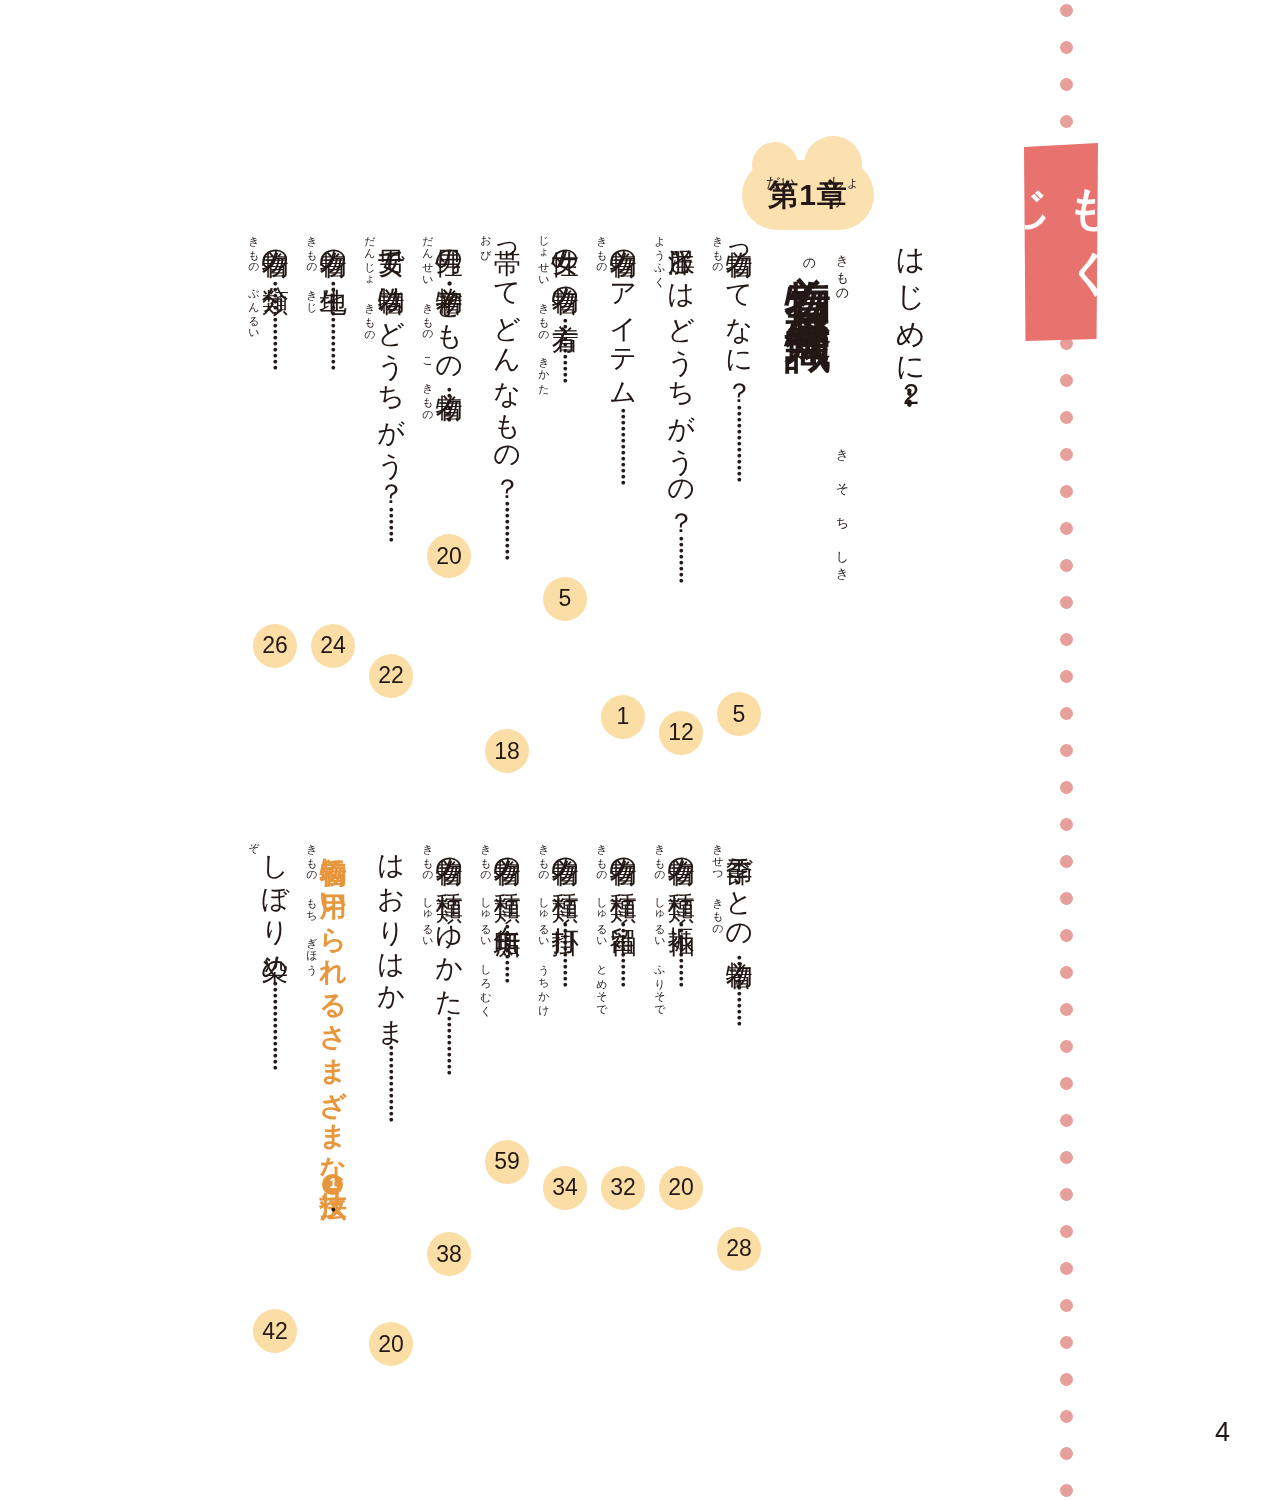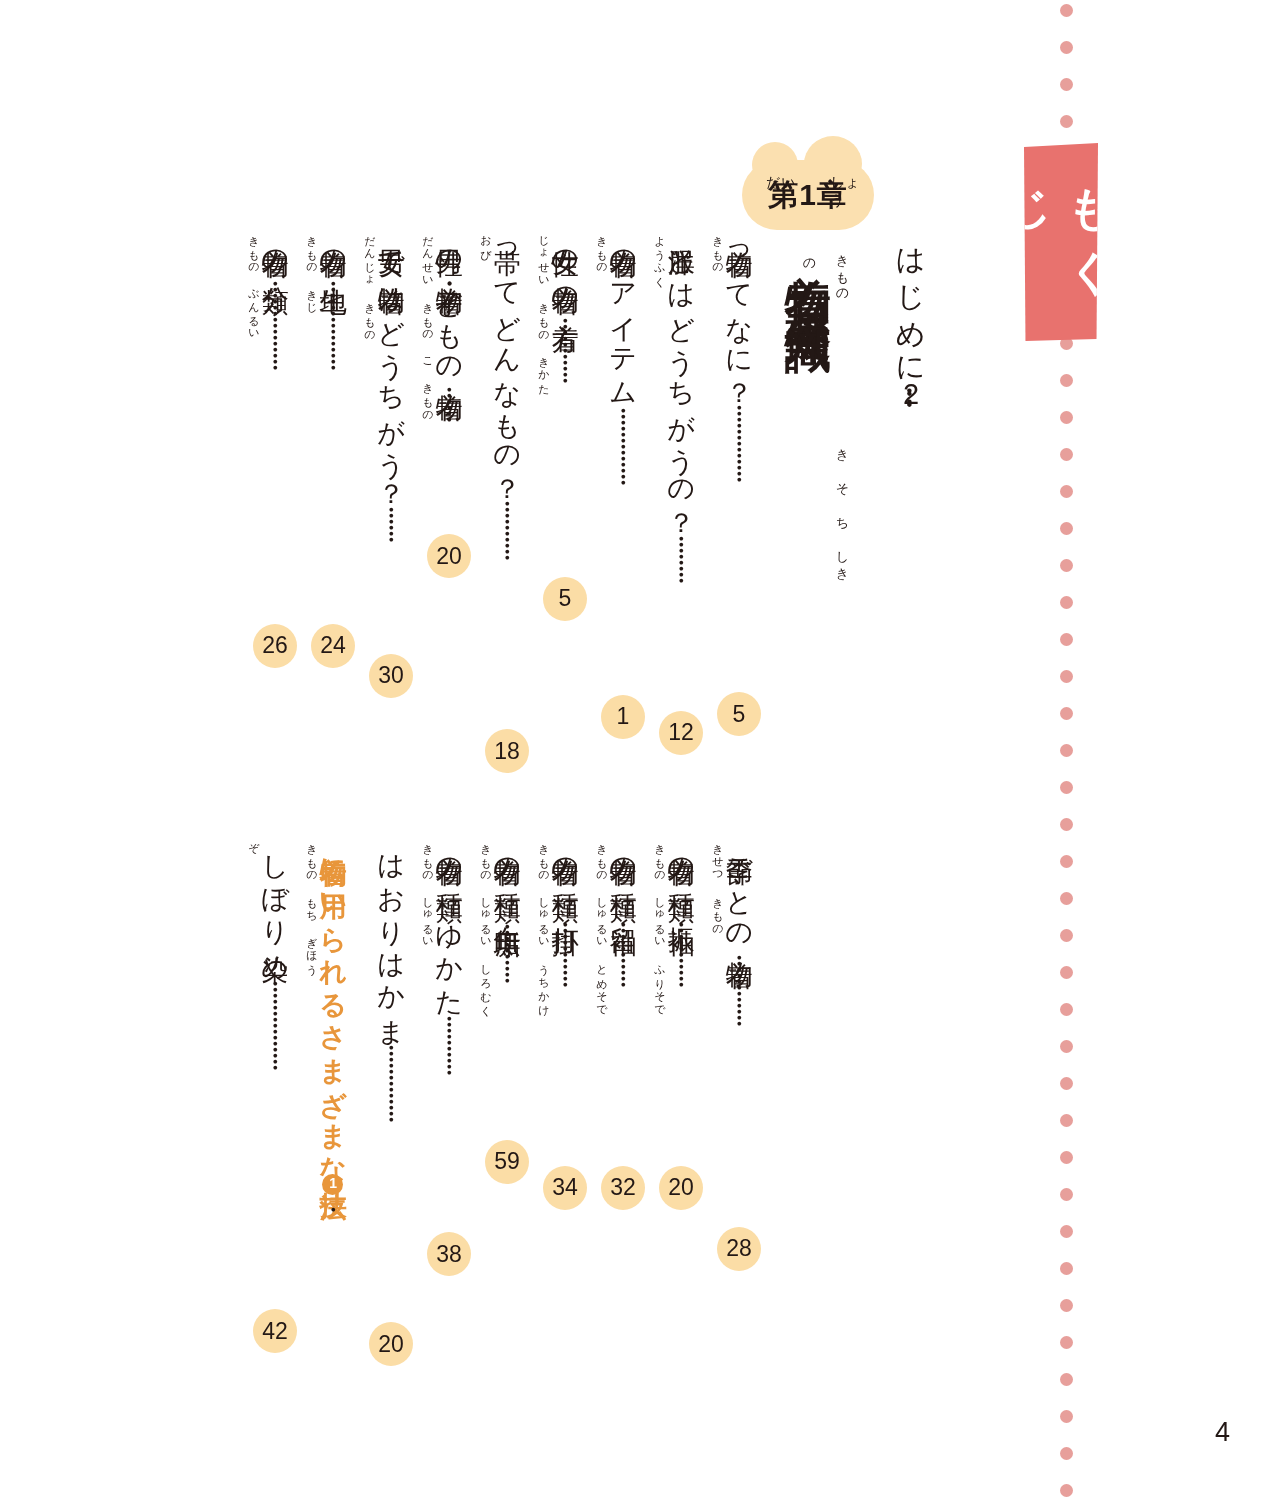--- a/index.html
+++ b/index.html
@@ -299,21 +299,21 @@
     <div class="entry" style="left: 420px; top: 228px; height: 545px;">
       <div class="label">男性の着物・子どもの着物</div>
       <div style="writing-mode: vertical-rl; text-orientation: upright; font-size: 11px; letter-spacing: 1px; color: rgb(35, 24, 21); position: absolute; top: 0px; left: 2px; line-height: 1; white-space: nowrap;">だんせい  きもの  こ  きもの</div>
       <div class="leader" style="height: 151px;">・・・・・・</div>
       <div class="pagebadge">20</div>
     </div>
     <div class="entry" style="left: 362px; top: 228px; height: 545px;">
       <div class="label">男女で着物はどうちがう？</div>
       <div style="writing-mode: vertical-rl; text-orientation: upright; font-size: 11px; letter-spacing: 1px; color: rgb(35, 24, 21); position: absolute; top: 0px; left: 2px; line-height: 1; white-space: nowrap;">だんじょ  きもの</div>
       <div class="leader" style="height: 151px;">・・・・・・</div>
-      <div class="pagebadge">30</div>
+      <div class="pagebadge">22</div>
     </div>
     <div class="entry" style="left: 304px; top: 228px; height: 545px;">
       <div class="label">着物の生地</div>
       <div style="writing-mode: vertical-rl; text-orientation: upright; font-size: 11px; letter-spacing: 1px; color: rgb(35, 24, 21); position: absolute; top: 0px; left: 2px; line-height: 1; white-space: nowrap;">きもの  きじ</div>
       <div class="leader" style="height: 347px;">・・・・・・・・・・・・・・・</div>
       <div class="pagebadge">24</div>
     </div>
     <div class="entry" style="left: 246px; top: 228px; height: 545px;">
       <div class="label">着物の分類</div>
       <div style="writing-mode: vertical-rl; text-orientation: upright; font-size: 11px; letter-spacing: 1px; color: rgb(35, 24, 21); position: absolute; top: 0px; left: 2px; line-height: 1; white-space: nowrap;">きもの  ぶんるい</div>

